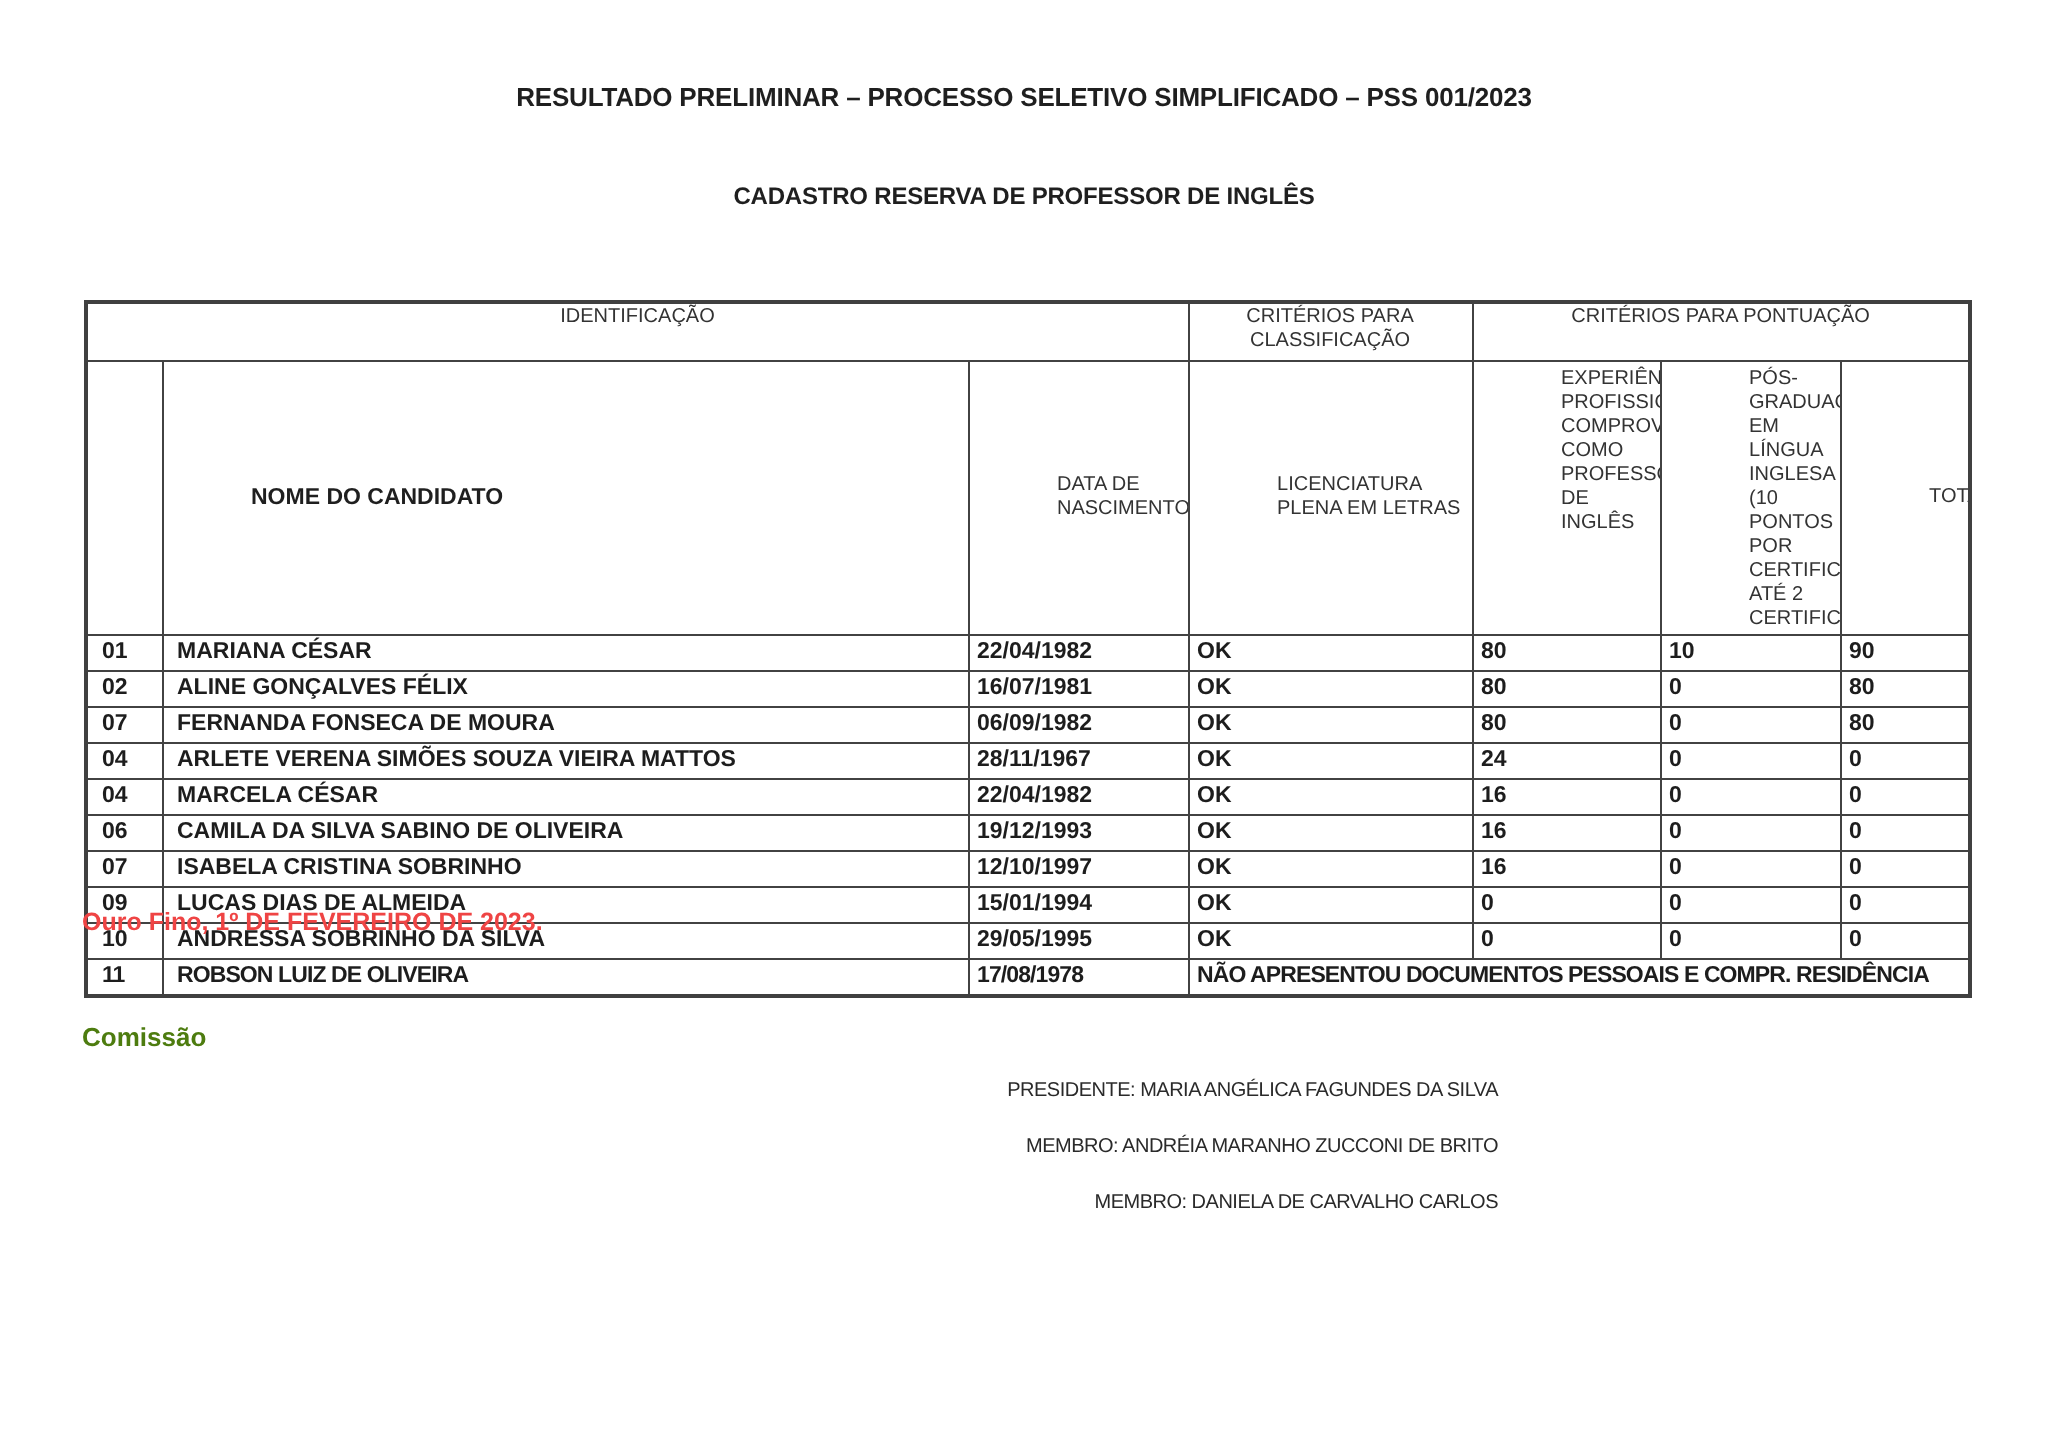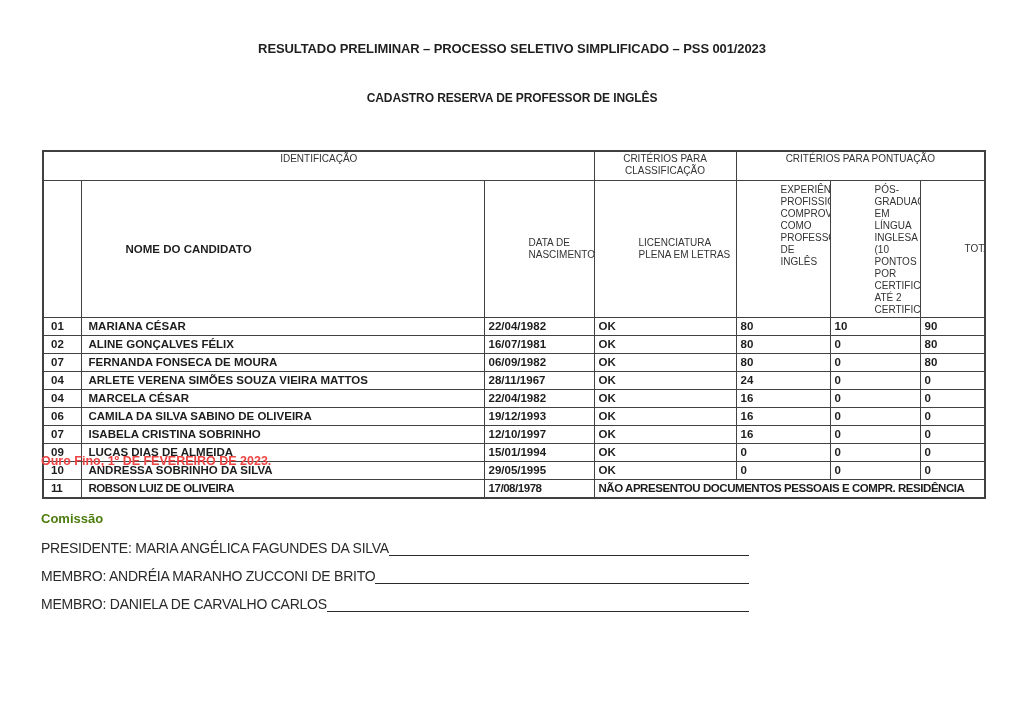--- a/index.html
+++ b/index.html
@@ -65,22 +65,23 @@
     position:absolute;left:41px;top:454px;
     font-size:12.5px;font-weight:bold;color:#ef4444;
   }
   .commission-label{
     position:absolute;left:41px;top:511px;
     font-size:13px;font-weight:bold;color:#4d7c0f;
   }
   .sig-row{
     position:absolute;left:41px;width:708px;
     display:flex;align-items:flex-end;
-    font-size:14px;font-weight:normal;color:#2a2a2a;
+    font-size:10px;font-weight:normal;color:#2a2a2a;
     letter-spacing:-0.25px;
+    flex-direction:column;
   }
   .sig-row .sig-label{white-space:nowrap;}
   .sig-row .sig-line{
     flex:1;height:13px;
     border-bottom:1.4px solid #2a2a2a;
   }
   .sig-1{top:540px;}
   .sig-2{top:568px;}
   .sig-3{top:596px;}
 </style>

